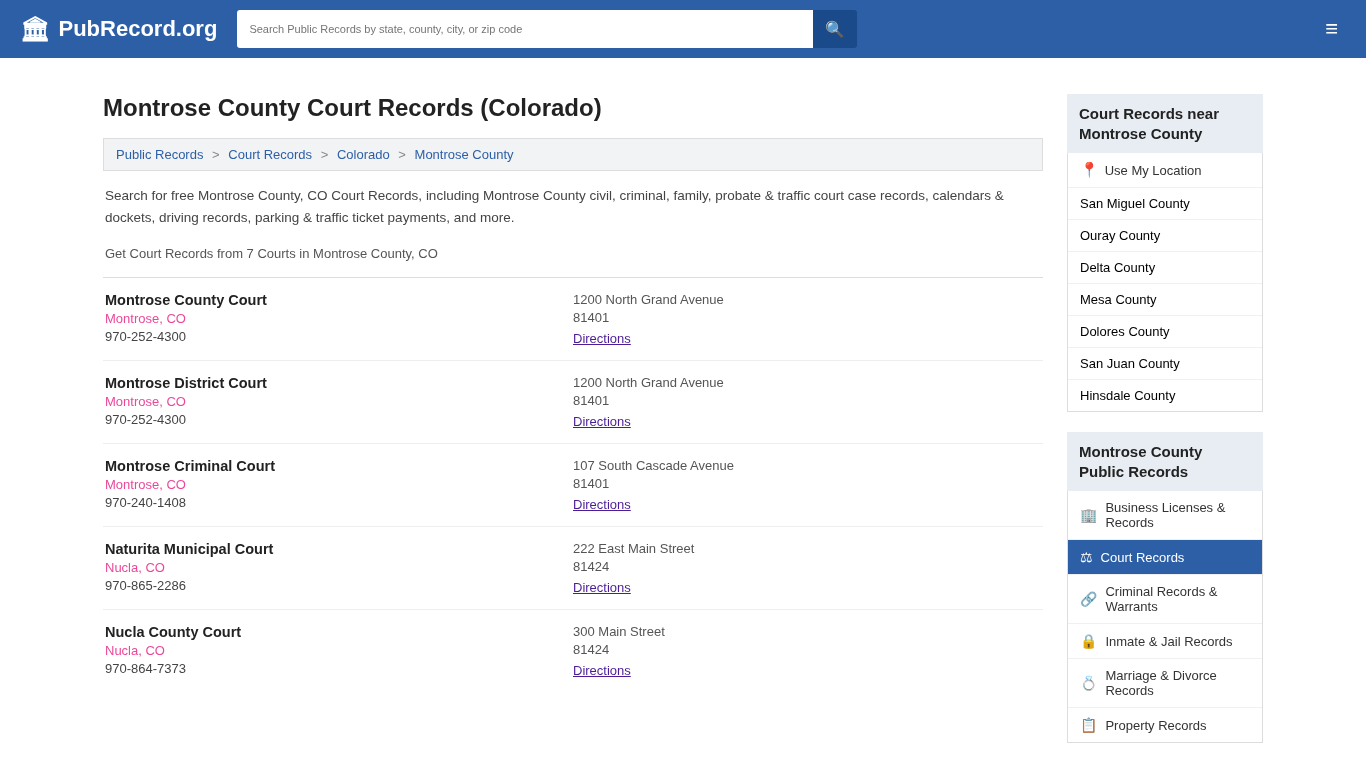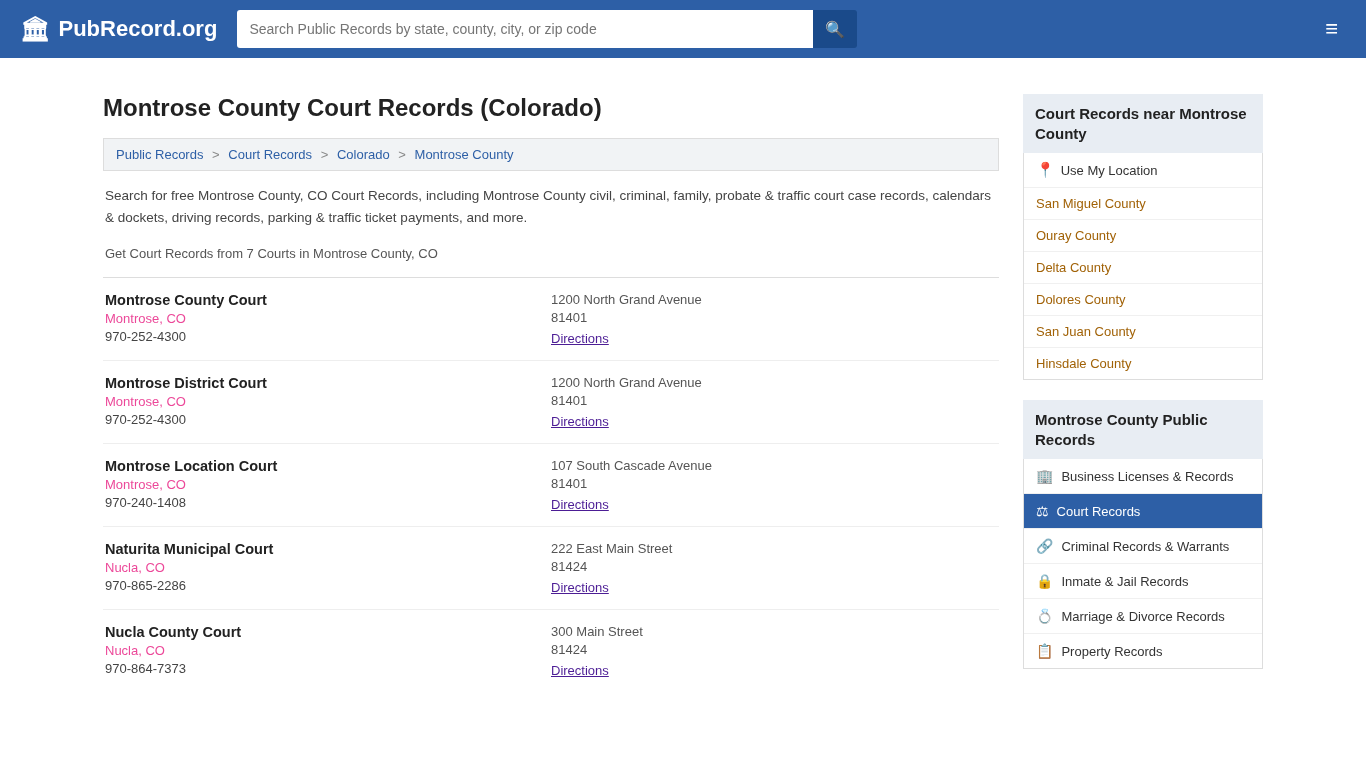--- a/index.html
+++ b/index.html
@@ -27,21 +27,21 @@
     }
     .search-area {
       flex: 1;
       display: flex;
       align-items: center;
       max-width: 620px;
     }
     .search-input {
       flex: 1;
       padding: 16px 12px;
-      font-size: 14px;
+      font-size: 11px;
       border: none;
       outline: none;
       border-radius: 3px 0 0 3px;
       height: 38px;
     }
     .search-btn {
       background: #1a4a8a;
       border: none;
       padding: 0 12px;
       height: 38px;
@@ -167,21 +167,21 @@
     }
     .directions-link {
       color: #4c1d95;
       text-decoration: underline;
       font-size: 13px;
       cursor: pointer;
     }
 
     
     .sidebar {
-      width: 240px;
+      width: 196px;
       flex-shrink: 0;
     }
 
     .sidebar-section-header {
       background: #e8edf3;
       padding: 10px 12px;
       font-size: 15px;
       font-weight: bold;
       color: #222;
       margin-bottom: 0;
@@ -197,21 +197,21 @@
     .sidebar-list li {
       padding: 8px 12px;
       border-bottom: 1px solid #f0f0f0;
       font-size: 13px;
       cursor: pointer;
     }
     .sidebar-list li:last-child {
       border-bottom: none;
     }
     .sidebar-list li a {
-      color: #a16207;
+      color: #000000;
       text-decoration: none;
     }
     .sidebar-list li.use-location {
       display: flex;
       align-items: center;
       gap: 6px;
       color: #333;
     }
     .location-pin {
       color: #333;
@@ -318,21 +318,21 @@
         <div class="court-address">
           <div class="court-street">1200 North Grand Avenue</div>
           <div class="court-zip">81401</div>
           <a class="directions-link" href="#">Directions</a>
         </div>
       </div>
     </div>
         <div class="court-listing">
       <div class="court-row">
         <div class="court-info">
-          <div class="court-name">Montrose Location Court</div>
+          <div class="court-name">Montrose Criminal Court</div>
           <div class="court-city">Montrose, CO</div>
           <div class="court-phone">970-240-1408</div>
         </div>
         <div class="court-address">
           <div class="court-street">107 South Cascade Avenue</div>
           <div class="court-zip">81401</div>
           <a class="directions-link" href="#">Directions</a>
         </div>
       </div>
     </div>
@@ -372,20 +372,21 @@
 
     <div class="sidebar-section-header">Court Records near Montrose County</div>
     <ul class="sidebar-list">
       <li class="use-location">
         <span class="location-pin">📍</span>
         <span>Use My Location</span>
       </li>
       <li><a href="#">San Miguel County</a></li>
       <li><a href="#">Ouray County</a></li>
       <li><a href="#">Delta County</a></li>
+      <li><a href="#">Mesa County</a></li>
       <li><a href="#">Dolores County</a></li>
       <li><a href="#">San Juan County</a></li>
       <li><a href="#">Hinsdale County</a></li>
     </ul>
 
     <div class="sidebar-section-header">Montrose County Public Records</div>
     <ul class="sidebar-records-list" id="records-container">
         <li>
       <span class="record-icon">🏢</span>
       <a href="#">Business Licenses &amp; Records</a>

